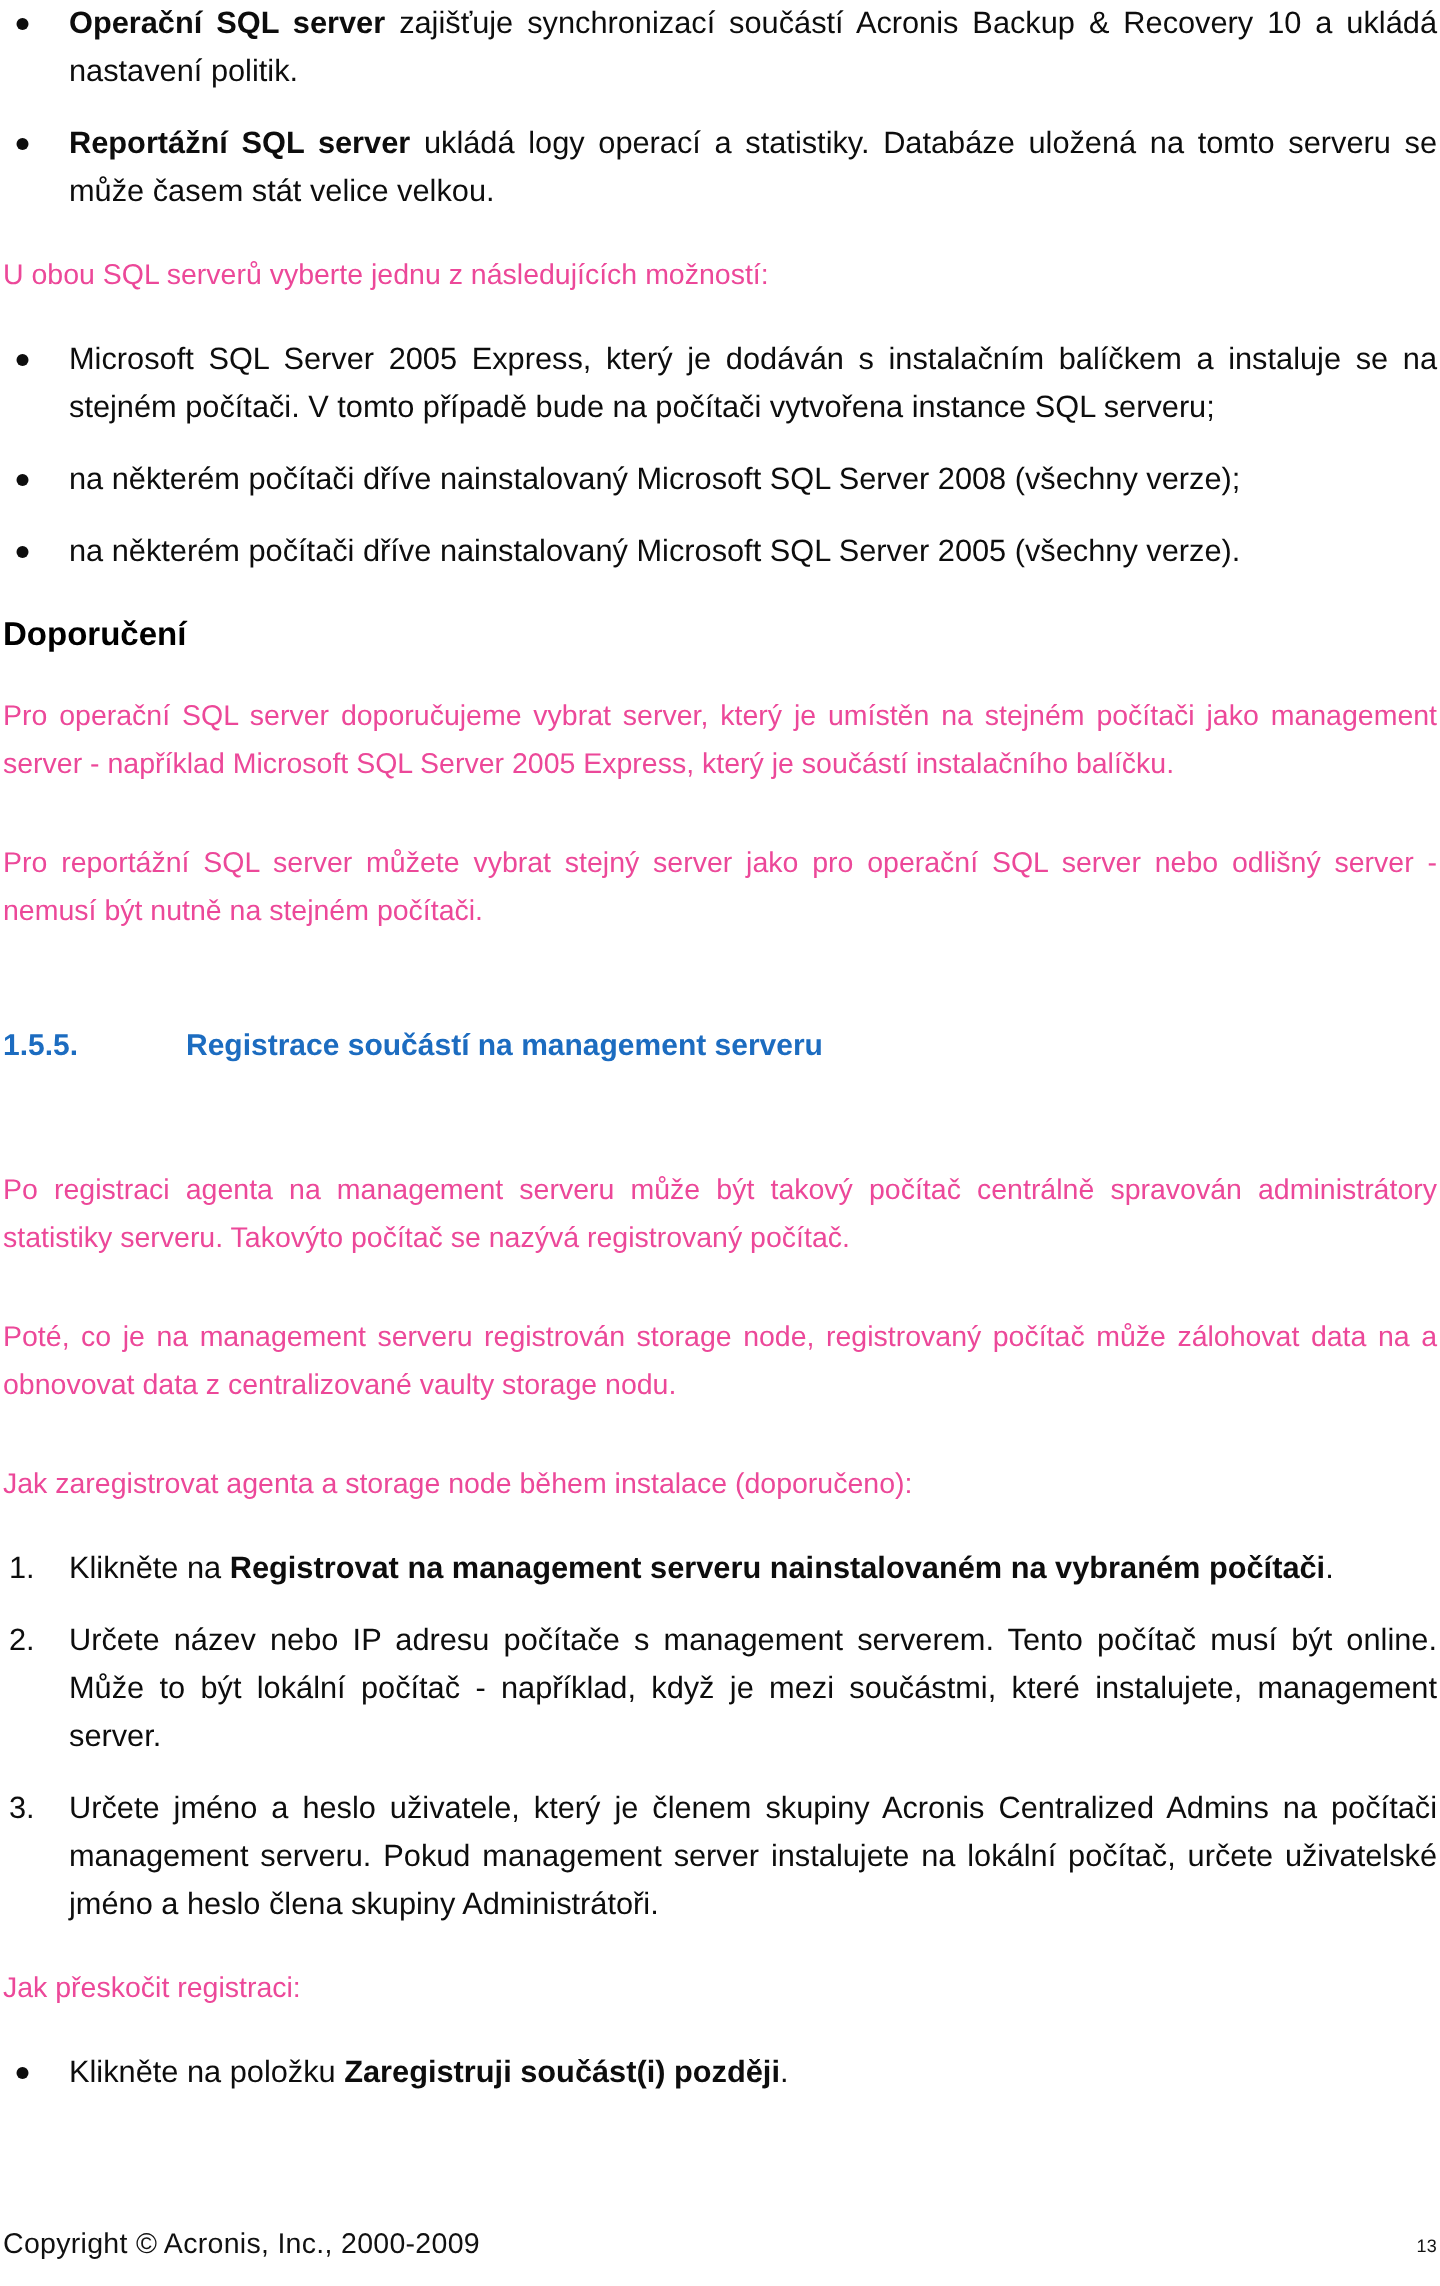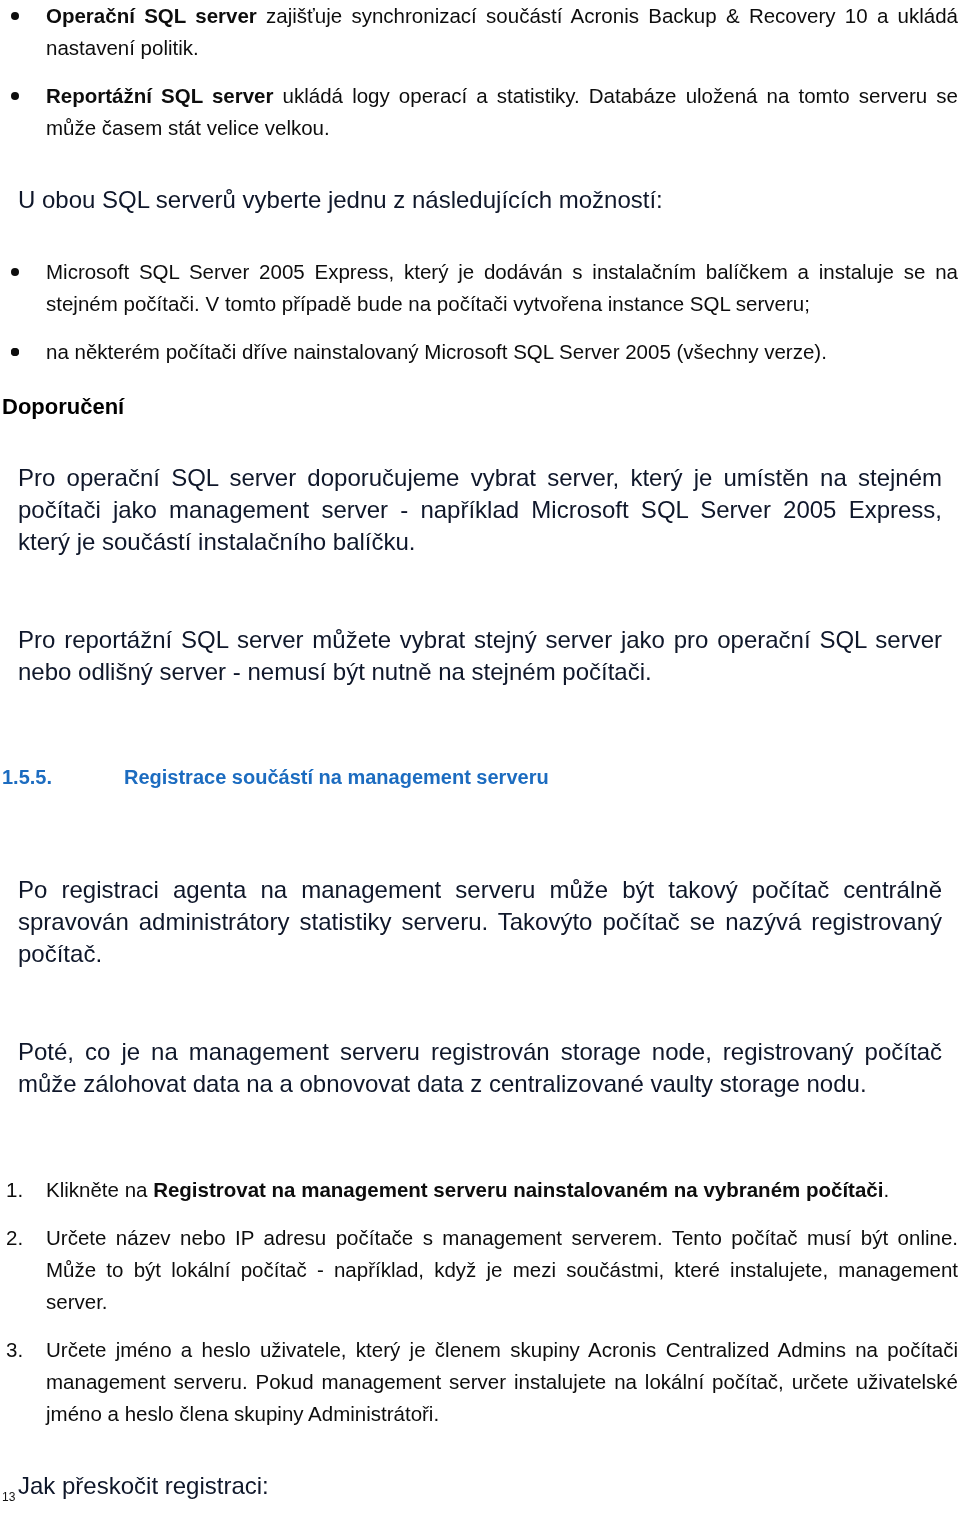--- a/index.html
+++ b/index.html
@@ -26,26 +26,26 @@
   }
   .content {
     position: absolute;
     left: 2px;
     top: 0px;
     width: 956px;
   }
 
   
   p.para {
-    margin: 16px;
-    font-size: 24px;
+    margin: 0;
+    font-size: 19px;
     line-height: 32px;
     text-align: justify;
     text-justify: inter-word;
-    color: #0f172a;
+    color: #ec4899;
   }
   .spacer-md { height: 24px; }
   .spacer-lg { height: 34px; }
 
   
   ul.bul {
     list-style: none;
     margin: 0;
     padding: 0;
   }
@@ -158,21 +158,21 @@
 
     <p class="para">U obou SQL serverů vyberte jednu z následujících možností:</p>
 
     <div class="spacer-md"></div>
 
     <ul class="bul">
       <li>
         <span class="dot"></span><span>Microsoft SQL Server 2005 Express, který je dodáván s instalačním balíčkem a instaluje se na stejném počítači. V tomto případě bude na počítači vytvořena instance SQL serveru;</span>
       </li>
       <li>
-        <span class="dot"></span>
+        <span class="dot"></span><span>na některém počítači dříve nainstalovaný Microsoft SQL Server 2008 (všechny verze);</span>
       </li>
       <li>
         <span class="dot"></span><span>na některém počítači dříve nainstalovaný Microsoft SQL Server 2005 (všechny verze).</span>
       </li>
     </ul>
 
     <div class="spacer-md"></div>
 
     <h2 class="sub-head">Doporučení</h2>
 
@@ -197,20 +197,21 @@
     <div class="spacer-lg"></div>
 
     <p class="para">Po registraci agenta na management serveru může být takový počítač centrálně spravován administrátory statistiky serveru. Takovýto počítač se nazývá registrovaný počítač.</p>
 
     <div class="spacer-lg"></div>
 
     <p class="para">Poté, co je na management serveru registrován storage node, registrovaný počítač může zálohovat data na a obnovovat data z centralizované vaulty storage nodu.</p>
 
     <div class="spacer-lg"></div>
 
+    <p class="para">Jak zaregistrovat agenta a storage node během instalace (doporučeno):</p>
 
     <div class="spacer-md"></div>
 
     <ol class="num">
       <li>
         <span class="marker">1.</span><span>Klikněte na </span><b>Registrovat na management serveru nainstalovaném na vybraném počítači</b><span>.</span>
       </li>
       <li>
         <span class="marker">2.</span><span>Určete název nebo IP adresu počítače s management serverem. Tento počítač musí být online. Může to být lokální počítač - například, když je mezi součástmi, které instalujete, management server.</span>
       </li>
@@ -227,16 +228,17 @@
 
     <ul class="bul">
       <li>
         <span class="dot"></span><span>Klikněte na položku </span><b>Zaregistruji součást(i) později</b><span>.</span>
       </li>
     </ul>
 
   </div>
 
   <div class="footer">
+    <span>Copyright © Acronis, Inc., 2000-2009</span>
     <span class="pageno">13</span>
   </div>
 
 </div>
 
 </body></html>

